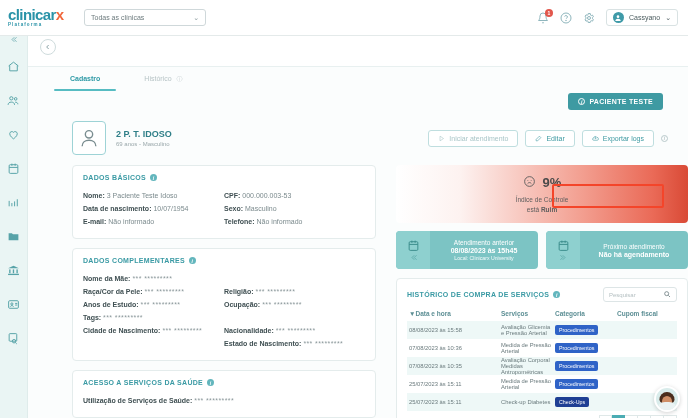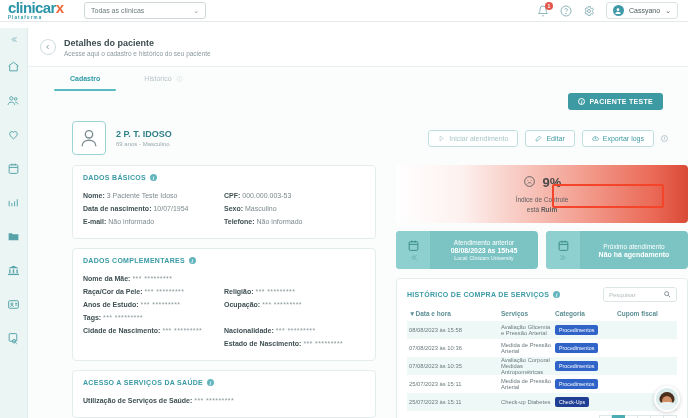--- a/index.html
+++ b/index.html
@@ -6,21 +6,21 @@
   html, body {
     width: 688px; height: 418px;
     font-family: "Liberation Sans", sans-serif;
     background: #ffffff;
     overflow: hidden;
   }
   body { position: relative; }
 
   
   .topbar {
-    position: absolute; left: 0; top: 0; width: 688px; height: 22px;
+    position: absolute; left: 0; top: 0; width: 688px; height: 36px;
     background: #ffffff; border-bottom: 1px solid #e4eaea;
     display: flex; align-items: center; z-index: 30;
   }
   .logo-wrap { margin-left: 8px; width: 62px; }
   .logo {
     font-size: 15px; font-weight: bold; letter-spacing: -0.6px;
     color: #2a93a8; line-height: 13px;
   }
   .logo .x { color: #f1663a; }
   .logo-sub {
@@ -370,24 +370,20 @@
         <path d="M15.4 19.4L18 22"></path>
       </svg>
   </div>
 </div>
 
 <div class="page-head">
   <div class="back-btn">
     <svg viewBox="0 0 24 24" width="8" height="8" fill="none" stroke="#6e8c90" stroke-width="2.4">
         <path d="M14 6l-6 6 6 6"></path>
       </svg>
-  </div>
-  <div>
-    <div class="ph-title">Detalhes do paciente</div>
-    <div class="ph-sub">Acesse aqui o cadastro e histórico do seu paciente</div>
   </div>
 </div>
 
 <div class="shell">
 
   <div class="tabs">
     <div class="tab active">
       <span>Cadastro</span>
     </div>
     <div class="tab">

